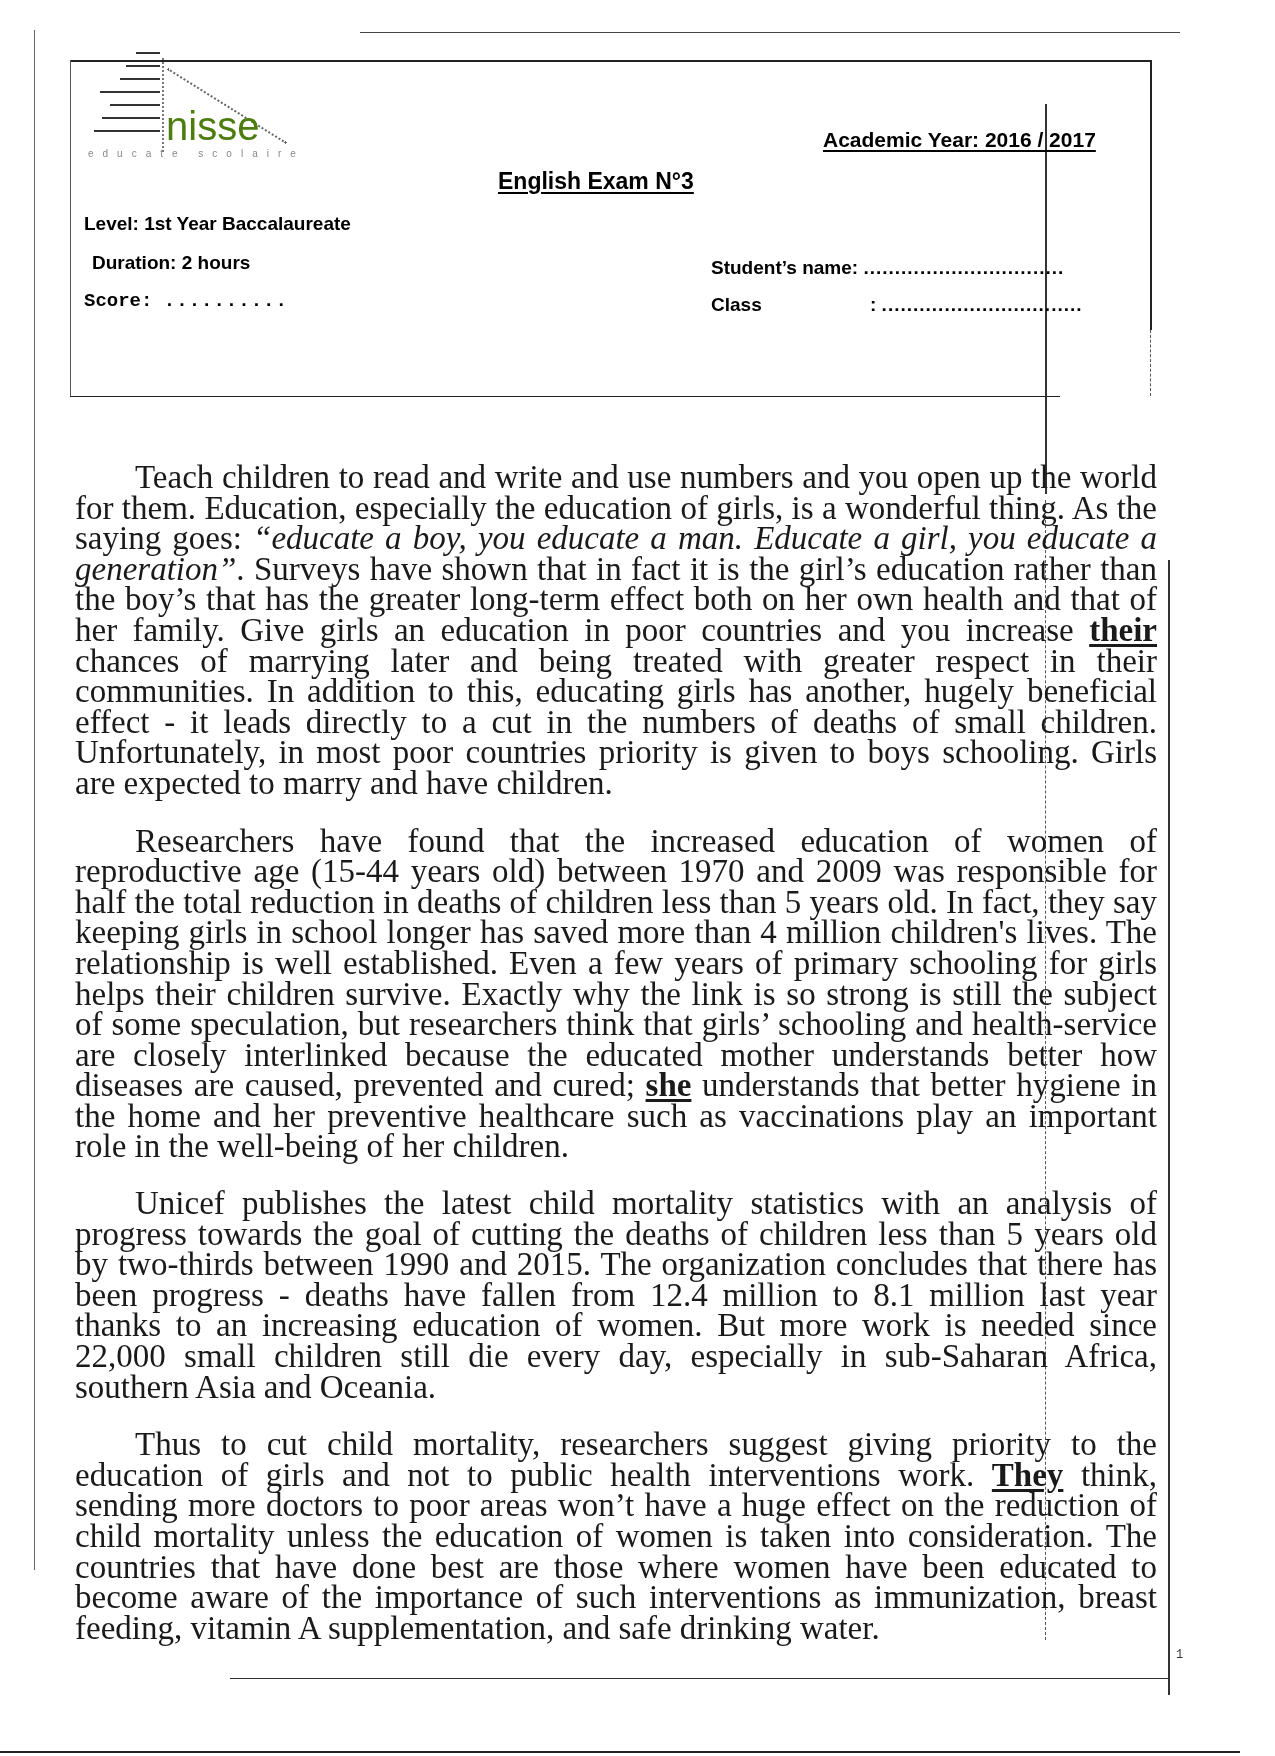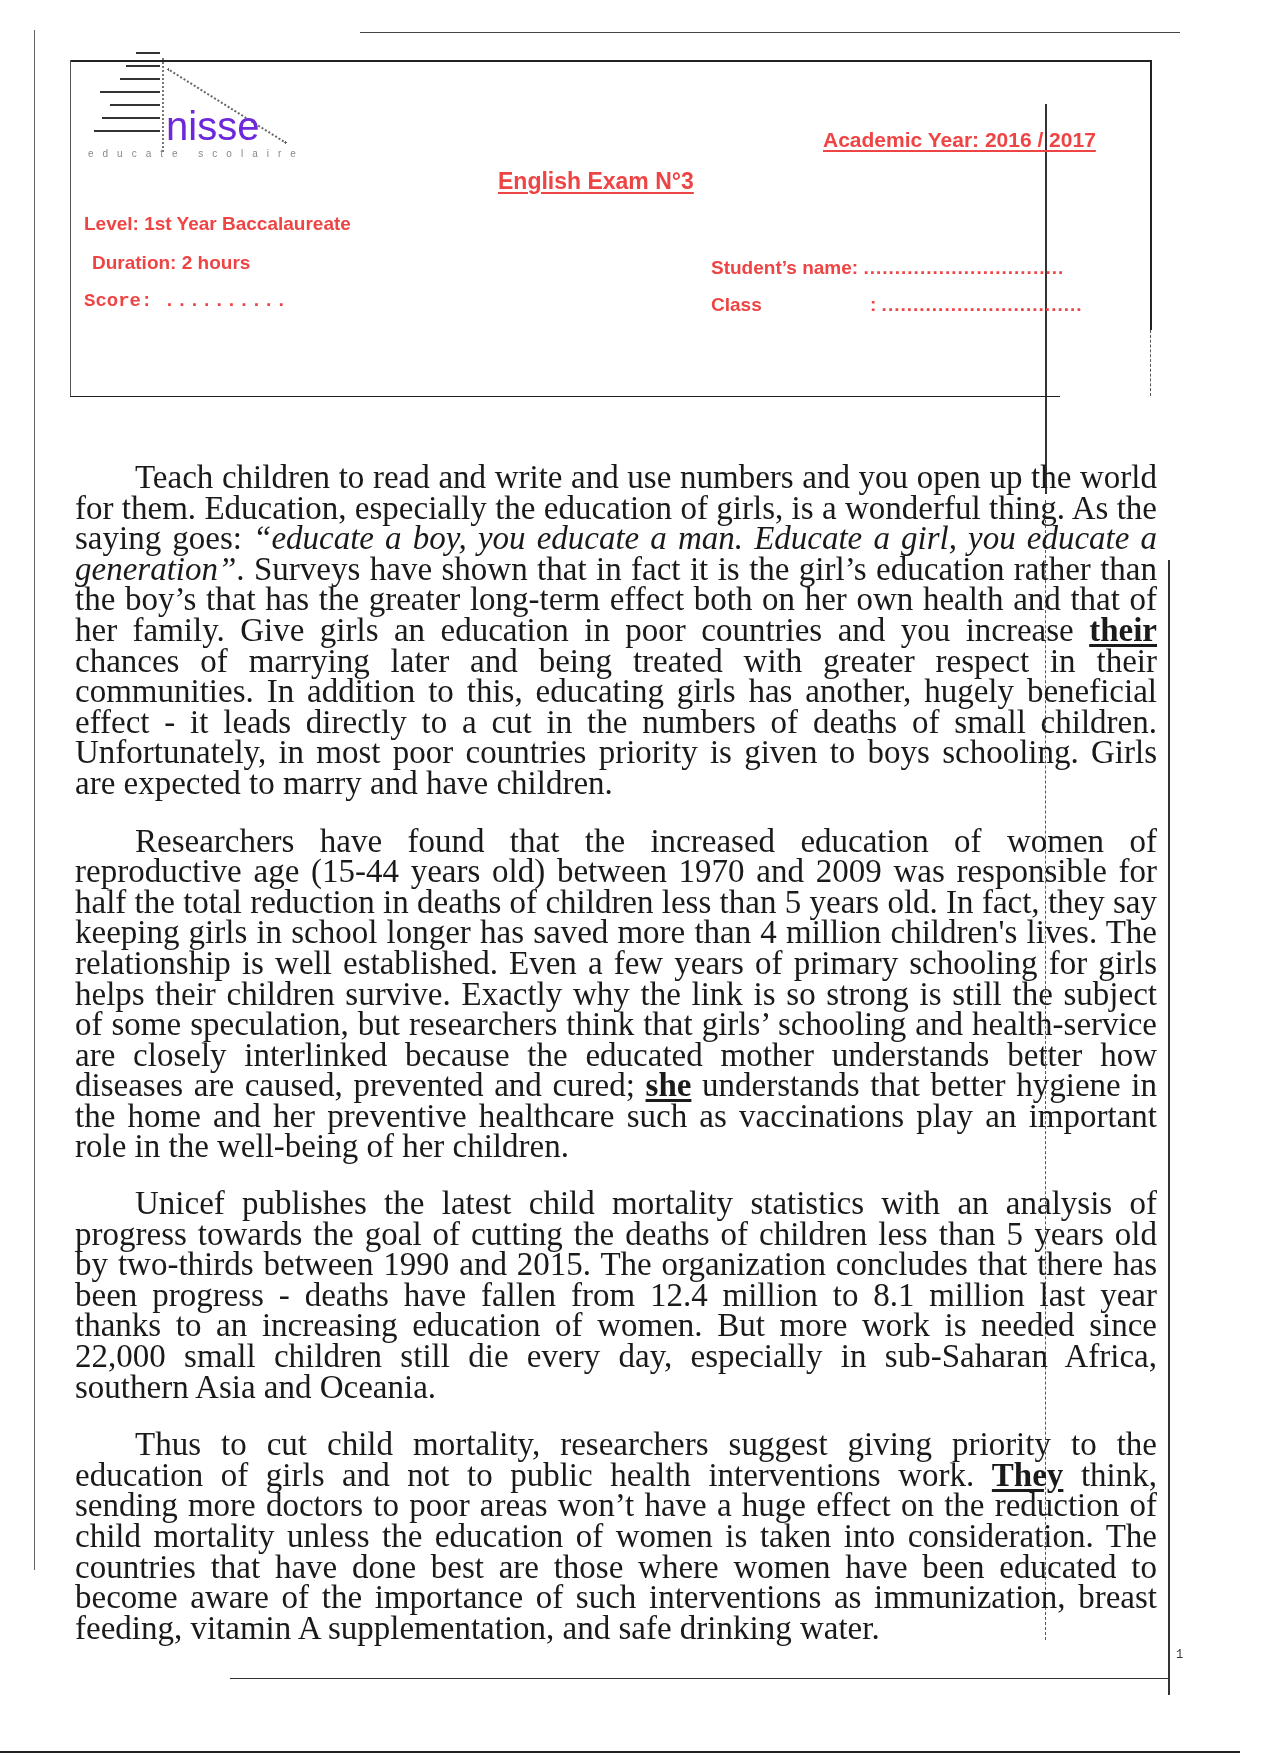--- a/index.html
+++ b/index.html
@@ -18,26 +18,26 @@
     .logo {
       position: absolute; left: 88px; top: 48px; width: 230px; height: 110px;
     }
     .logo .bars { position: absolute; left: 0; top: 4px; width: 72px; }
     .logo .bar { height: 2px; background: #333; margin-bottom: 11px; margin-left: auto; }
     .logo .vline { position: absolute; left: 74px; top: 10px; width: 2px; height: 95px;
       background: repeating-linear-gradient(#777 0 2px, transparent 2px 4px); }
     .logo .diag { position: absolute; left: 80px; top: 20px; width: 140px; height: 2px;
       border-top: 2px dotted #666; transform-origin: left top; transform: rotate(32deg); }
     .logo .word { position: absolute; left: 78px; top: 58px;
-      font-family: "Liberation Sans", sans-serif; font-size: 40px; line-height: 40px; color: #6d28d9; letter-spacing: 0px; }
+      font-family: "Liberation Sans", sans-serif; font-size: 40px; line-height: 40px; color: #4d7c0f; letter-spacing: 0px; }
     .logo .tagline { position: absolute; left: 0; top: 100px;
       font-family: "Liberation Sans", sans-serif; font-size: 10px; letter-spacing: 9px; color: #888; }
 
     .hdr-text { position: absolute; font-family: "Liberation Sans", sans-serif;
-      font-weight: bold; font-size: 19px; color: #ef4444; white-space: nowrap; }
+      font-weight: bold; font-size: 19px; color: #000000; white-space: nowrap; }
     .hdr-title { font-size: 23px; text-decoration: underline; text-underline-offset: 3px; }
     .hdr-year { font-size: 21px; text-decoration: underline; text-underline-offset: 3px; }
     .dots { letter-spacing: 1px; font-weight: bold; }
 
     
     .passage {
       position: absolute; left: 75px; top: 462px; width: 1082px;
       font-size: 33px; line-height: 30.6px; text-align: justify;
     }
     .passage p { margin: 0 0 27px 0; text-indent: 60px; }

